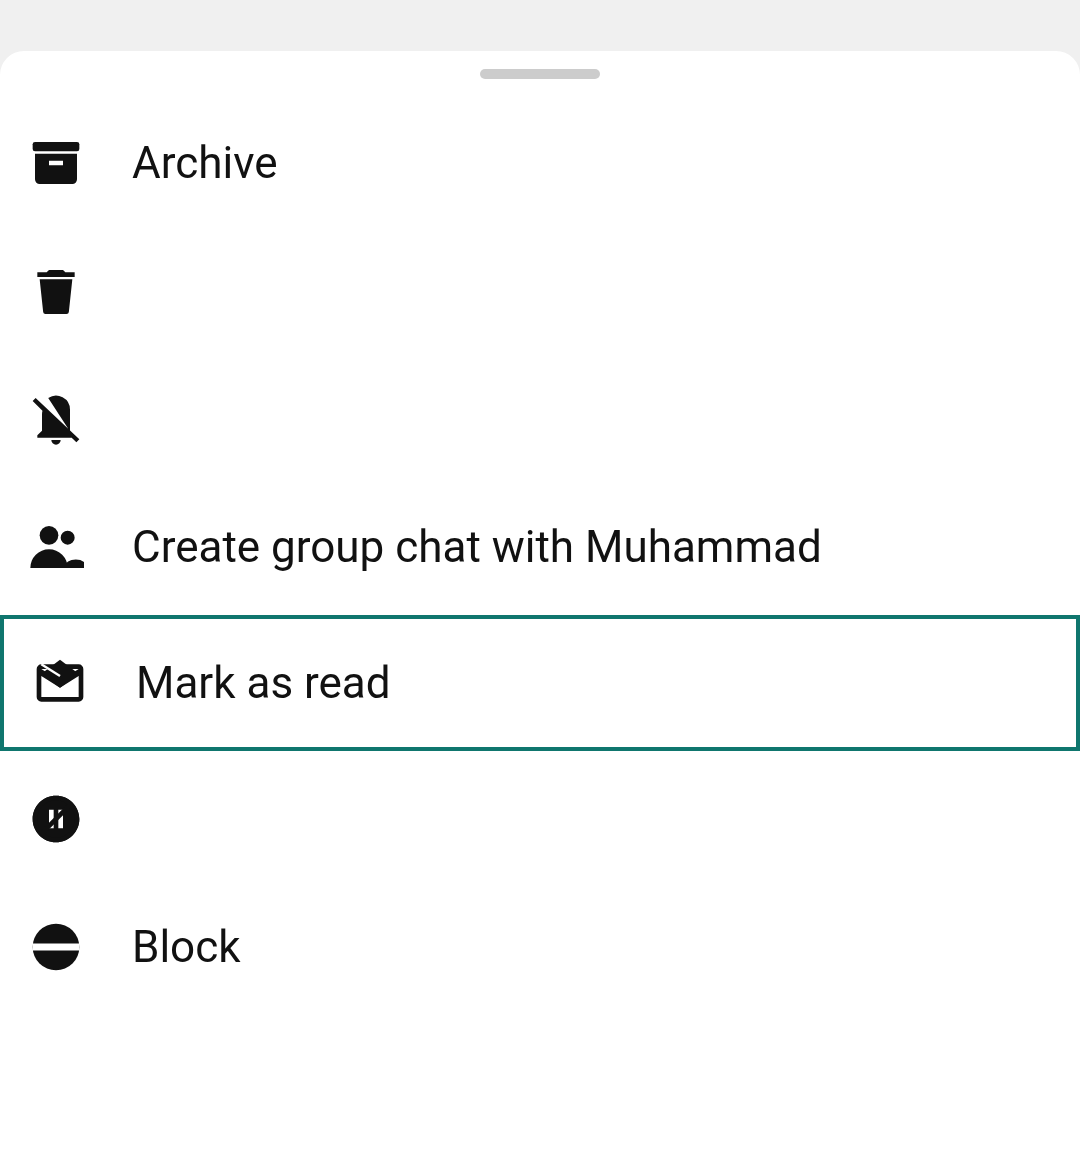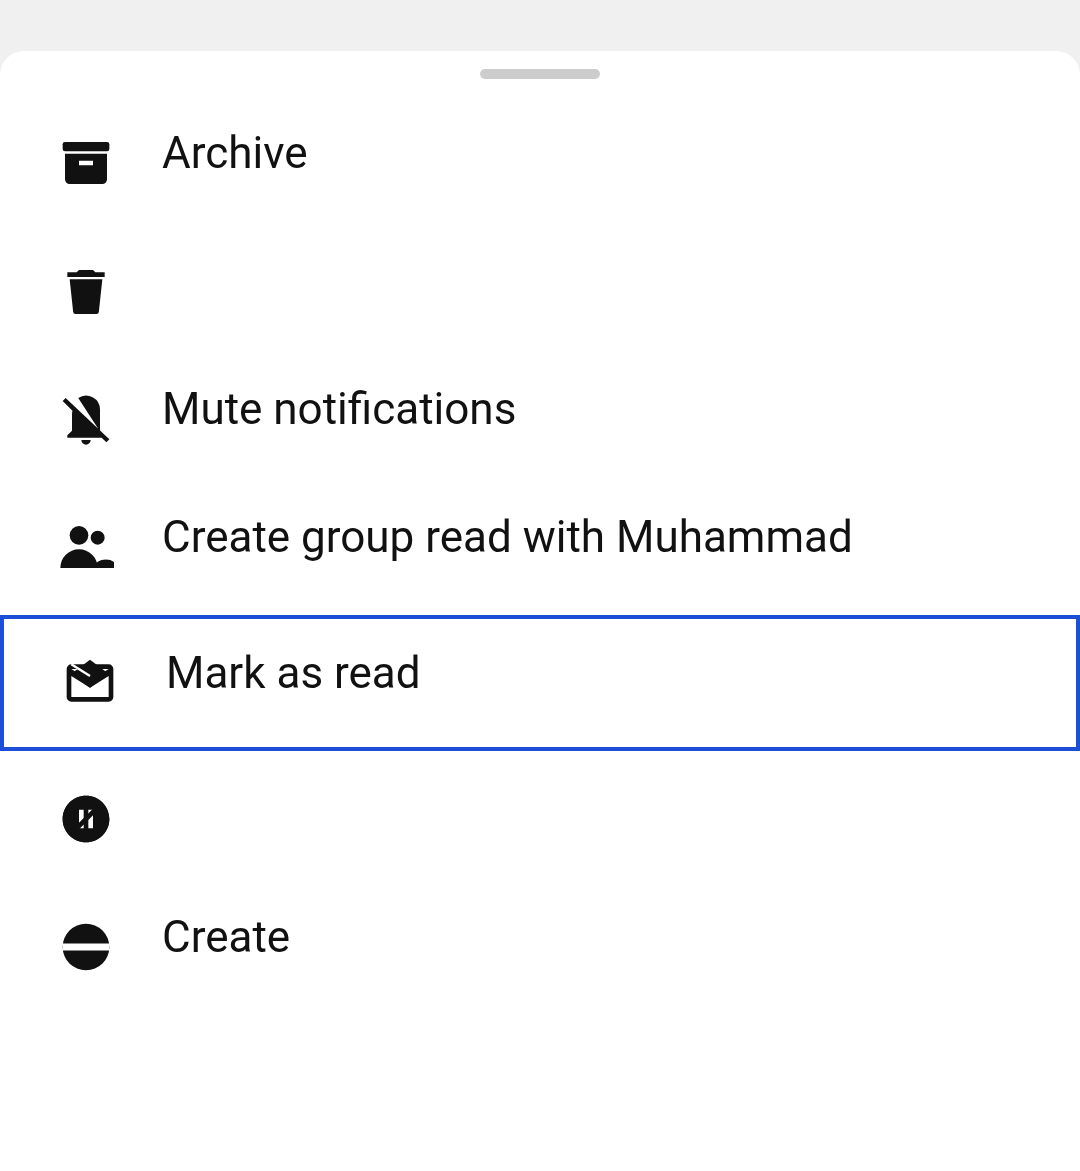--- a/index.html
+++ b/index.html
@@ -35,27 +35,28 @@
       margin: 18px auto 10px auto;
     }
 
     .menu-list {
       list-style: none;
       padding: 10px 0;
     }
 
     .menu-item {
       display: flex;
-      padding: 28px 50px;
+      align-items: center;
+      padding: 28px 20px;
       cursor: pointer;
       position: relative;
     }
 
     .menu-item.highlighted {
-      border: 4px solid #1d4ed8;
+      border: 4px solid #0f766e;
       margin: 4px 0;
     }
 
     .menu-icon {
       width: 72px;
       height: 72px;
       display: flex;
       align-items: center;
       justify-content: center;
       flex-shrink: 0;
@@ -101,31 +102,30 @@
         </svg>
       </span>
     </li>
 
     <li class="menu-item">
       <span class="menu-icon">
         <svg viewBox="0 0 24 24" xmlns="http://www.w3.org/2000/svg">
           <path d="M18 8a6 6 0 00-9.33-4.99L18 17.32V8zM3.27 3L2 4.27l4.2 4.2C6.08 9.04 6 9.51 6 10v7l-2 2v1h14.73l2 2L22 20.73 3.27 3zM12 23a2 2 0 002-2h-4a2 2 0 002 2z"></path>
         </svg>
       </span>
-      <span class="menu-label">Mute notifications</span>
     </li>
 
     <li class="menu-item">
       <span class="menu-icon">
         <svg viewBox="0 0 24 24" xmlns="http://www.w3.org/2000/svg">
           <circle cx="9" cy="7" r="4"></circle>
           <path d="M17 11a3 3 0 100-6 3 3 0 000 6zM1 21a8 8 0 0116 0H1zM15 21a6 6 0 0111 0H15z"></path>
         </svg>
       </span>
-      <span class="menu-label">Create group read with Muhammad</span>
+      <span class="menu-label">Create group chat with Muhammad</span>
     </li>
 
     <li class="menu-item highlighted">
       <span class="menu-icon">
         <svg viewBox="0 0 24 24" xmlns="http://www.w3.org/2000/svg">
           <path d="M20 4H4a2 2 0 00-2 2v12a2 2 0 002 2h16a2 2 0 002-2V6a2 2 0 00-2-2zm0 2l-8 5-8-5h16zm0 12H4V9l8 5 8-5v9z"></path>
           <path d="M4 4l8 5 8-5" fill="none"></path>
           <polygon points="12,2 4,8 12,14 20,8" fill="#111" stroke="none"></polygon>
           <line x1="4" y1="4" x2="12" y2="9" stroke="white" stroke-width="1"></line>
         </svg>
@@ -142,17 +142,17 @@
       </span>
     </li>
 
     <li class="menu-item">
       <span class="menu-icon">
         <svg viewBox="0 0 24 24" xmlns="http://www.w3.org/2000/svg">
           <circle cx="12" cy="12" r="10"></circle>
           <line x1="2" y1="12" x2="22" y2="12" stroke="white" stroke-width="3"></line>
         </svg>
       </span>
-      <span class="menu-label">Create</span>
+      <span class="menu-label">Block</span>
     </li>
 
   </ul>
 </div>
 
 </body></html>

